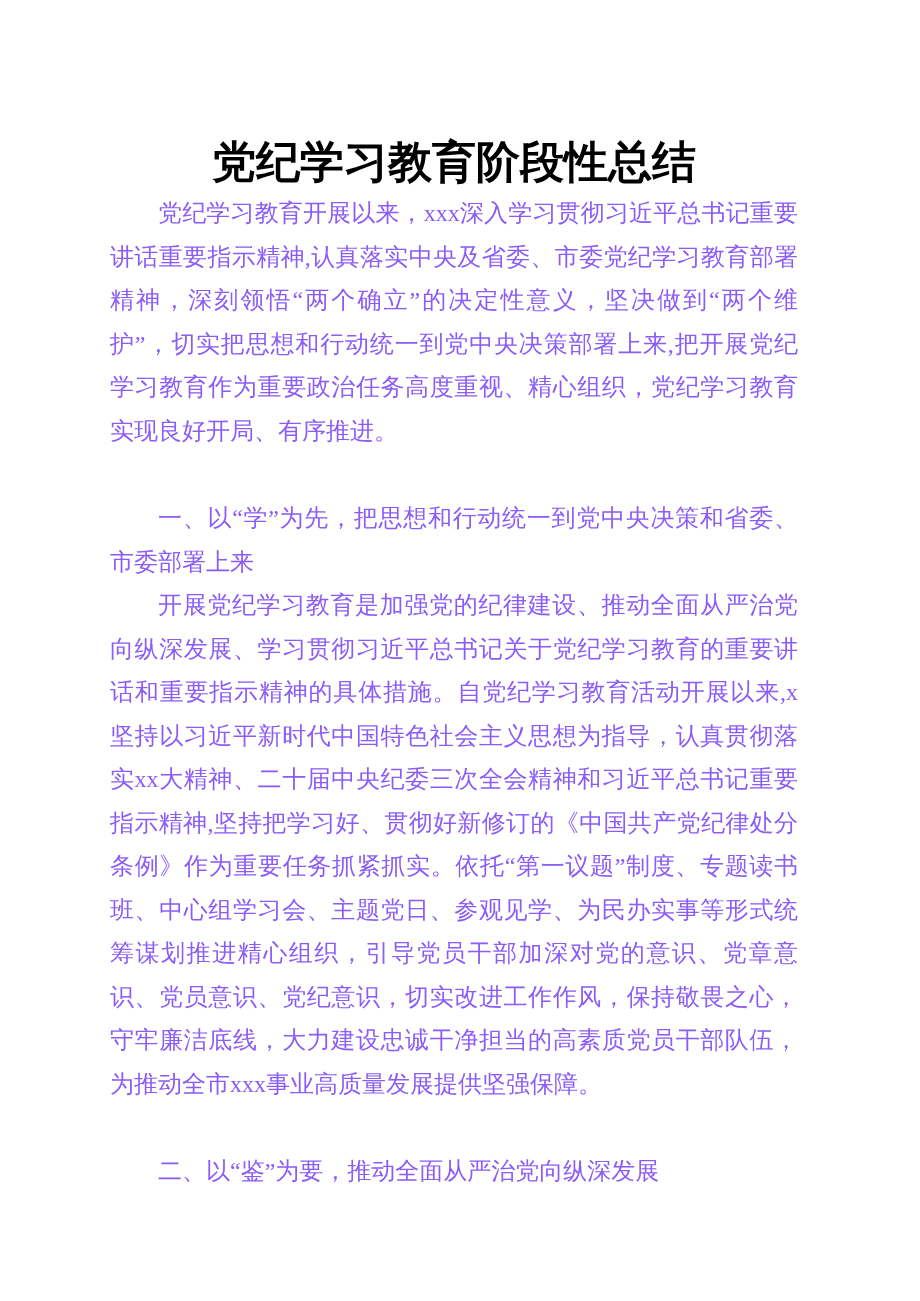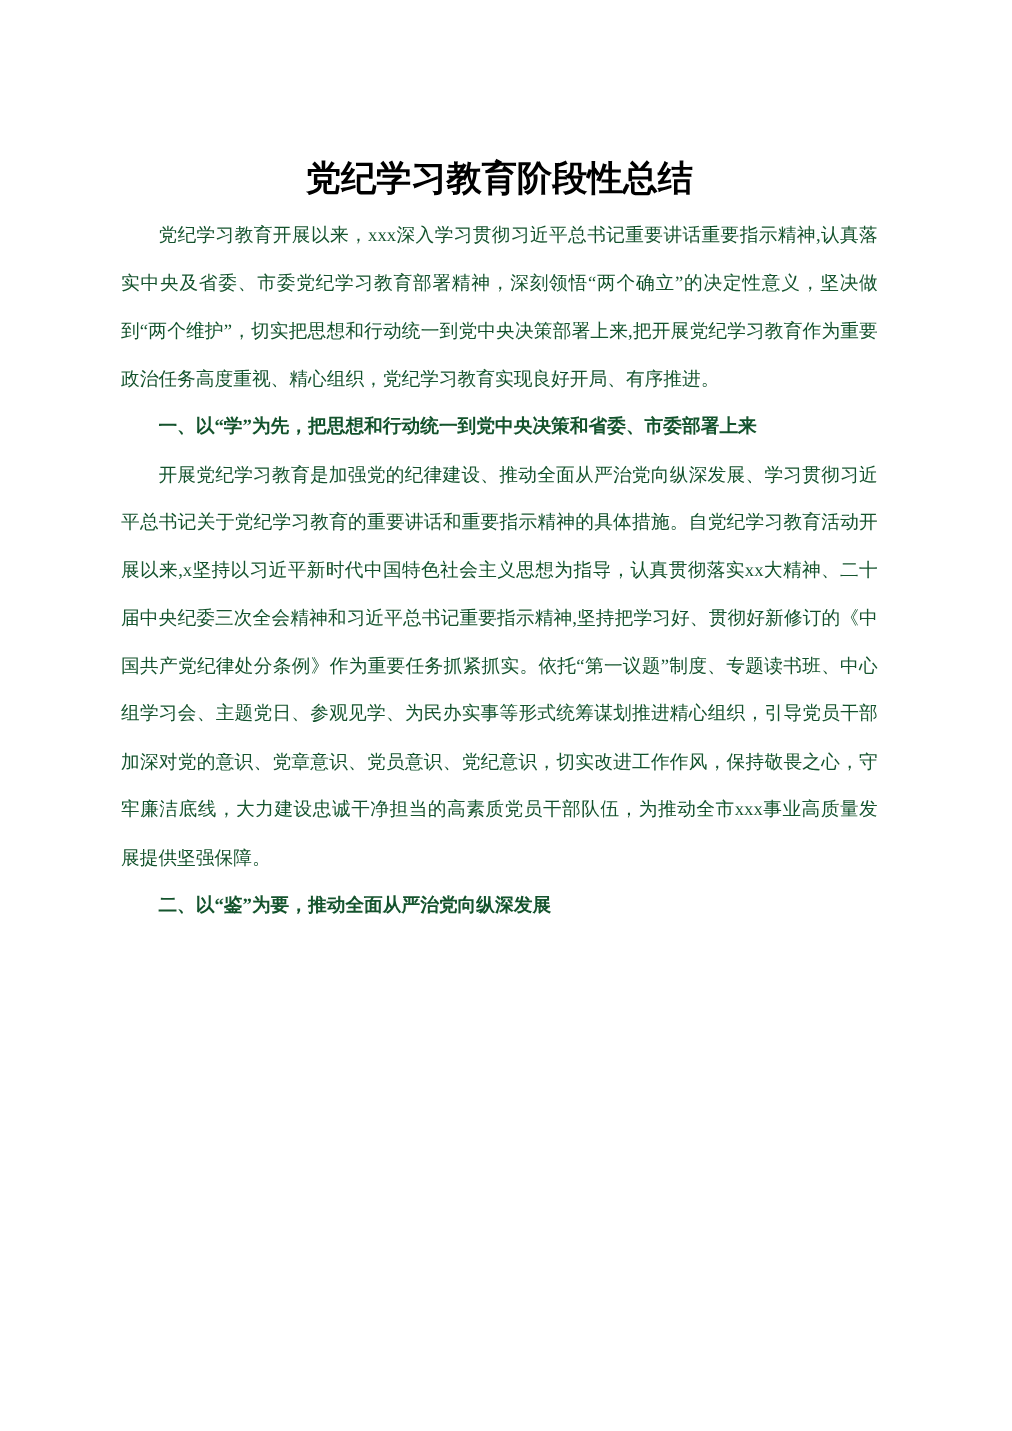--- a/index.html
+++ b/index.html
@@ -17,38 +17,39 @@
     box-sizing: border-box;
     width: 920px;
     height: 1301px;
     padding: 140px 122px 0 110px;
     background: #ffffff;
   }
   .doc-title {
     margin: 0 0 8px 0;
     font-family: "Liberation Sans", "DejaVu Sans", sans-serif;
     font-weight: bold;
-    font-size: 32px;
+    font-size: 44px;
     line-height: 44px;
     text-align: center;
     letter-spacing: 0px;
     color: #000000;
   }
   .doc-para {
     margin: 0;
     font-family: "Liberation Serif", "DejaVu Serif", serif;
-    font-size: 17px;
+    font-size: 24px;
     line-height: 43.5px;
     text-align: justify;
     text-indent: 2em;
-    color: #14532d;
+    color: #8b5cf6;
     word-break: break-all;
   }
   .doc-heading {
-    font-weight: bold;
+    font-weight: normal;
+    margin-top: 44px;
   }
 </style>
 </head>
 <body>
 
 <div class="doc-page">
   <h1 class="doc-title">党纪学习教育阶段性总结</h1>
 
   <p class="doc-para">党纪学习教育开展以来，xxx深入学习贯彻习近平总书记重要讲话重要指示精神,认真落实中央及省委、市委党纪学习教育部署精神，深刻领悟“两个确立”的决定性意义，坚决做到“两个维护”，切实把思想和行动统一到党中央决策部署上来,把开展党纪学习教育作为重要政治任务高度重视、精心组织，党纪学习教育实现良好开局、有序推进。</p>
 

